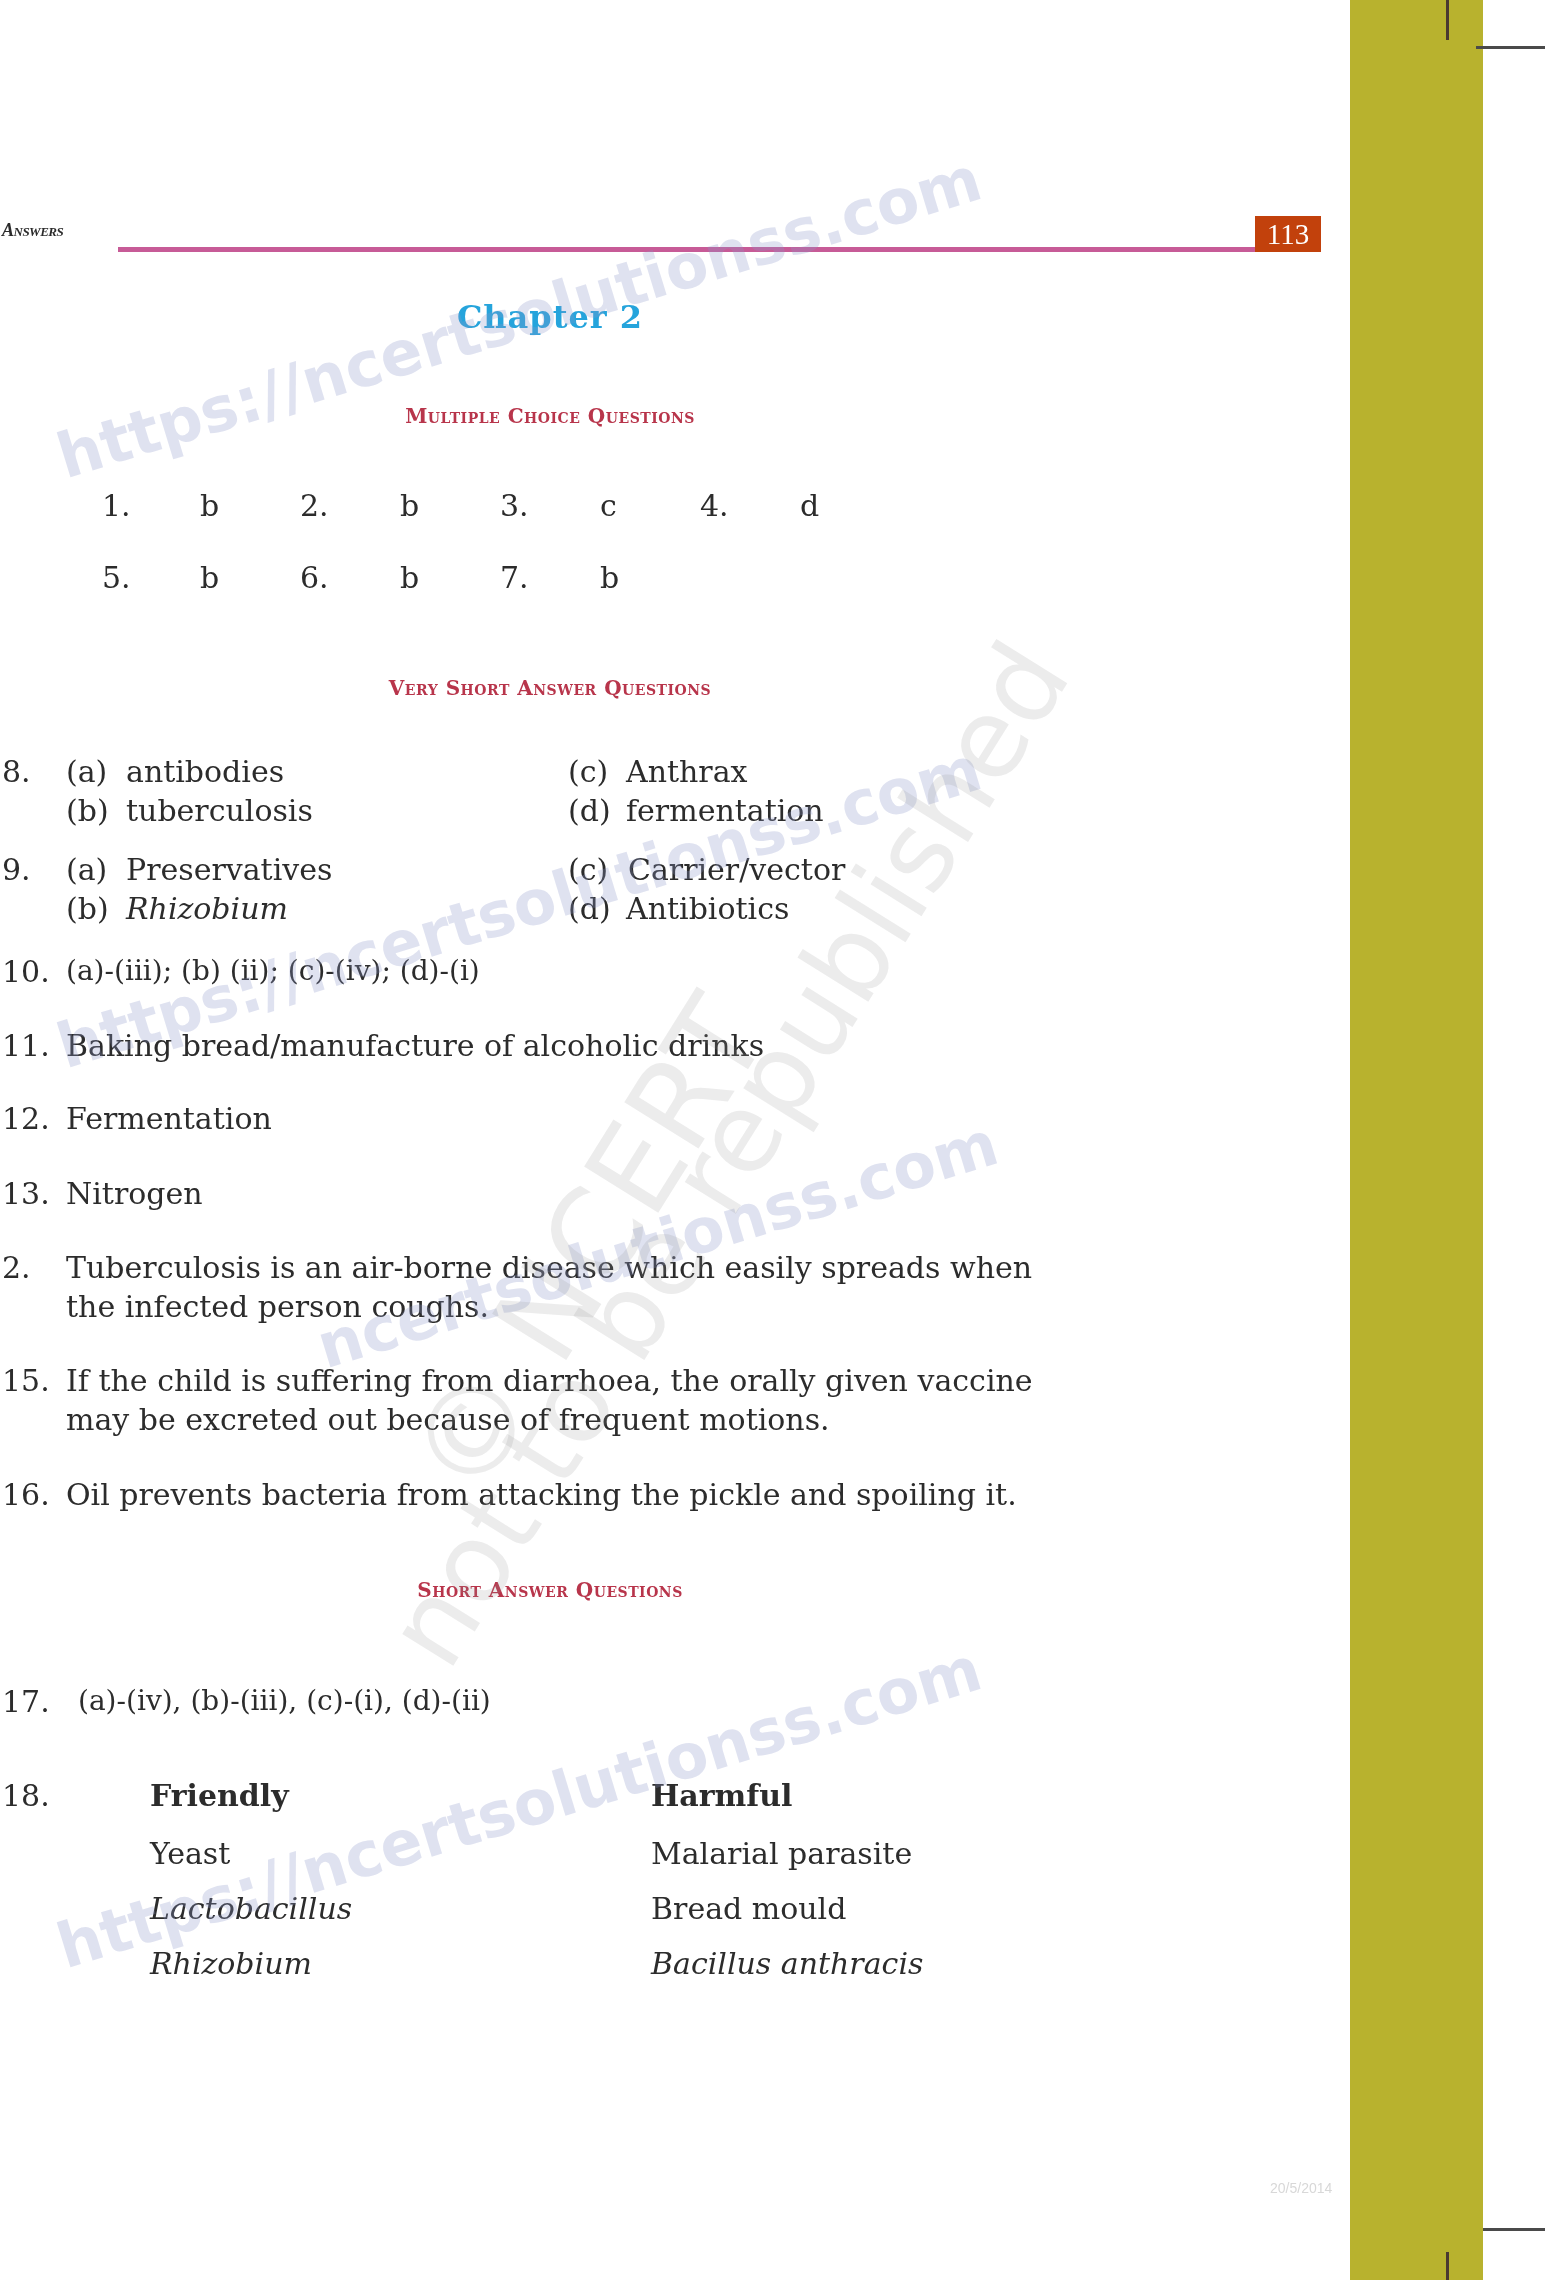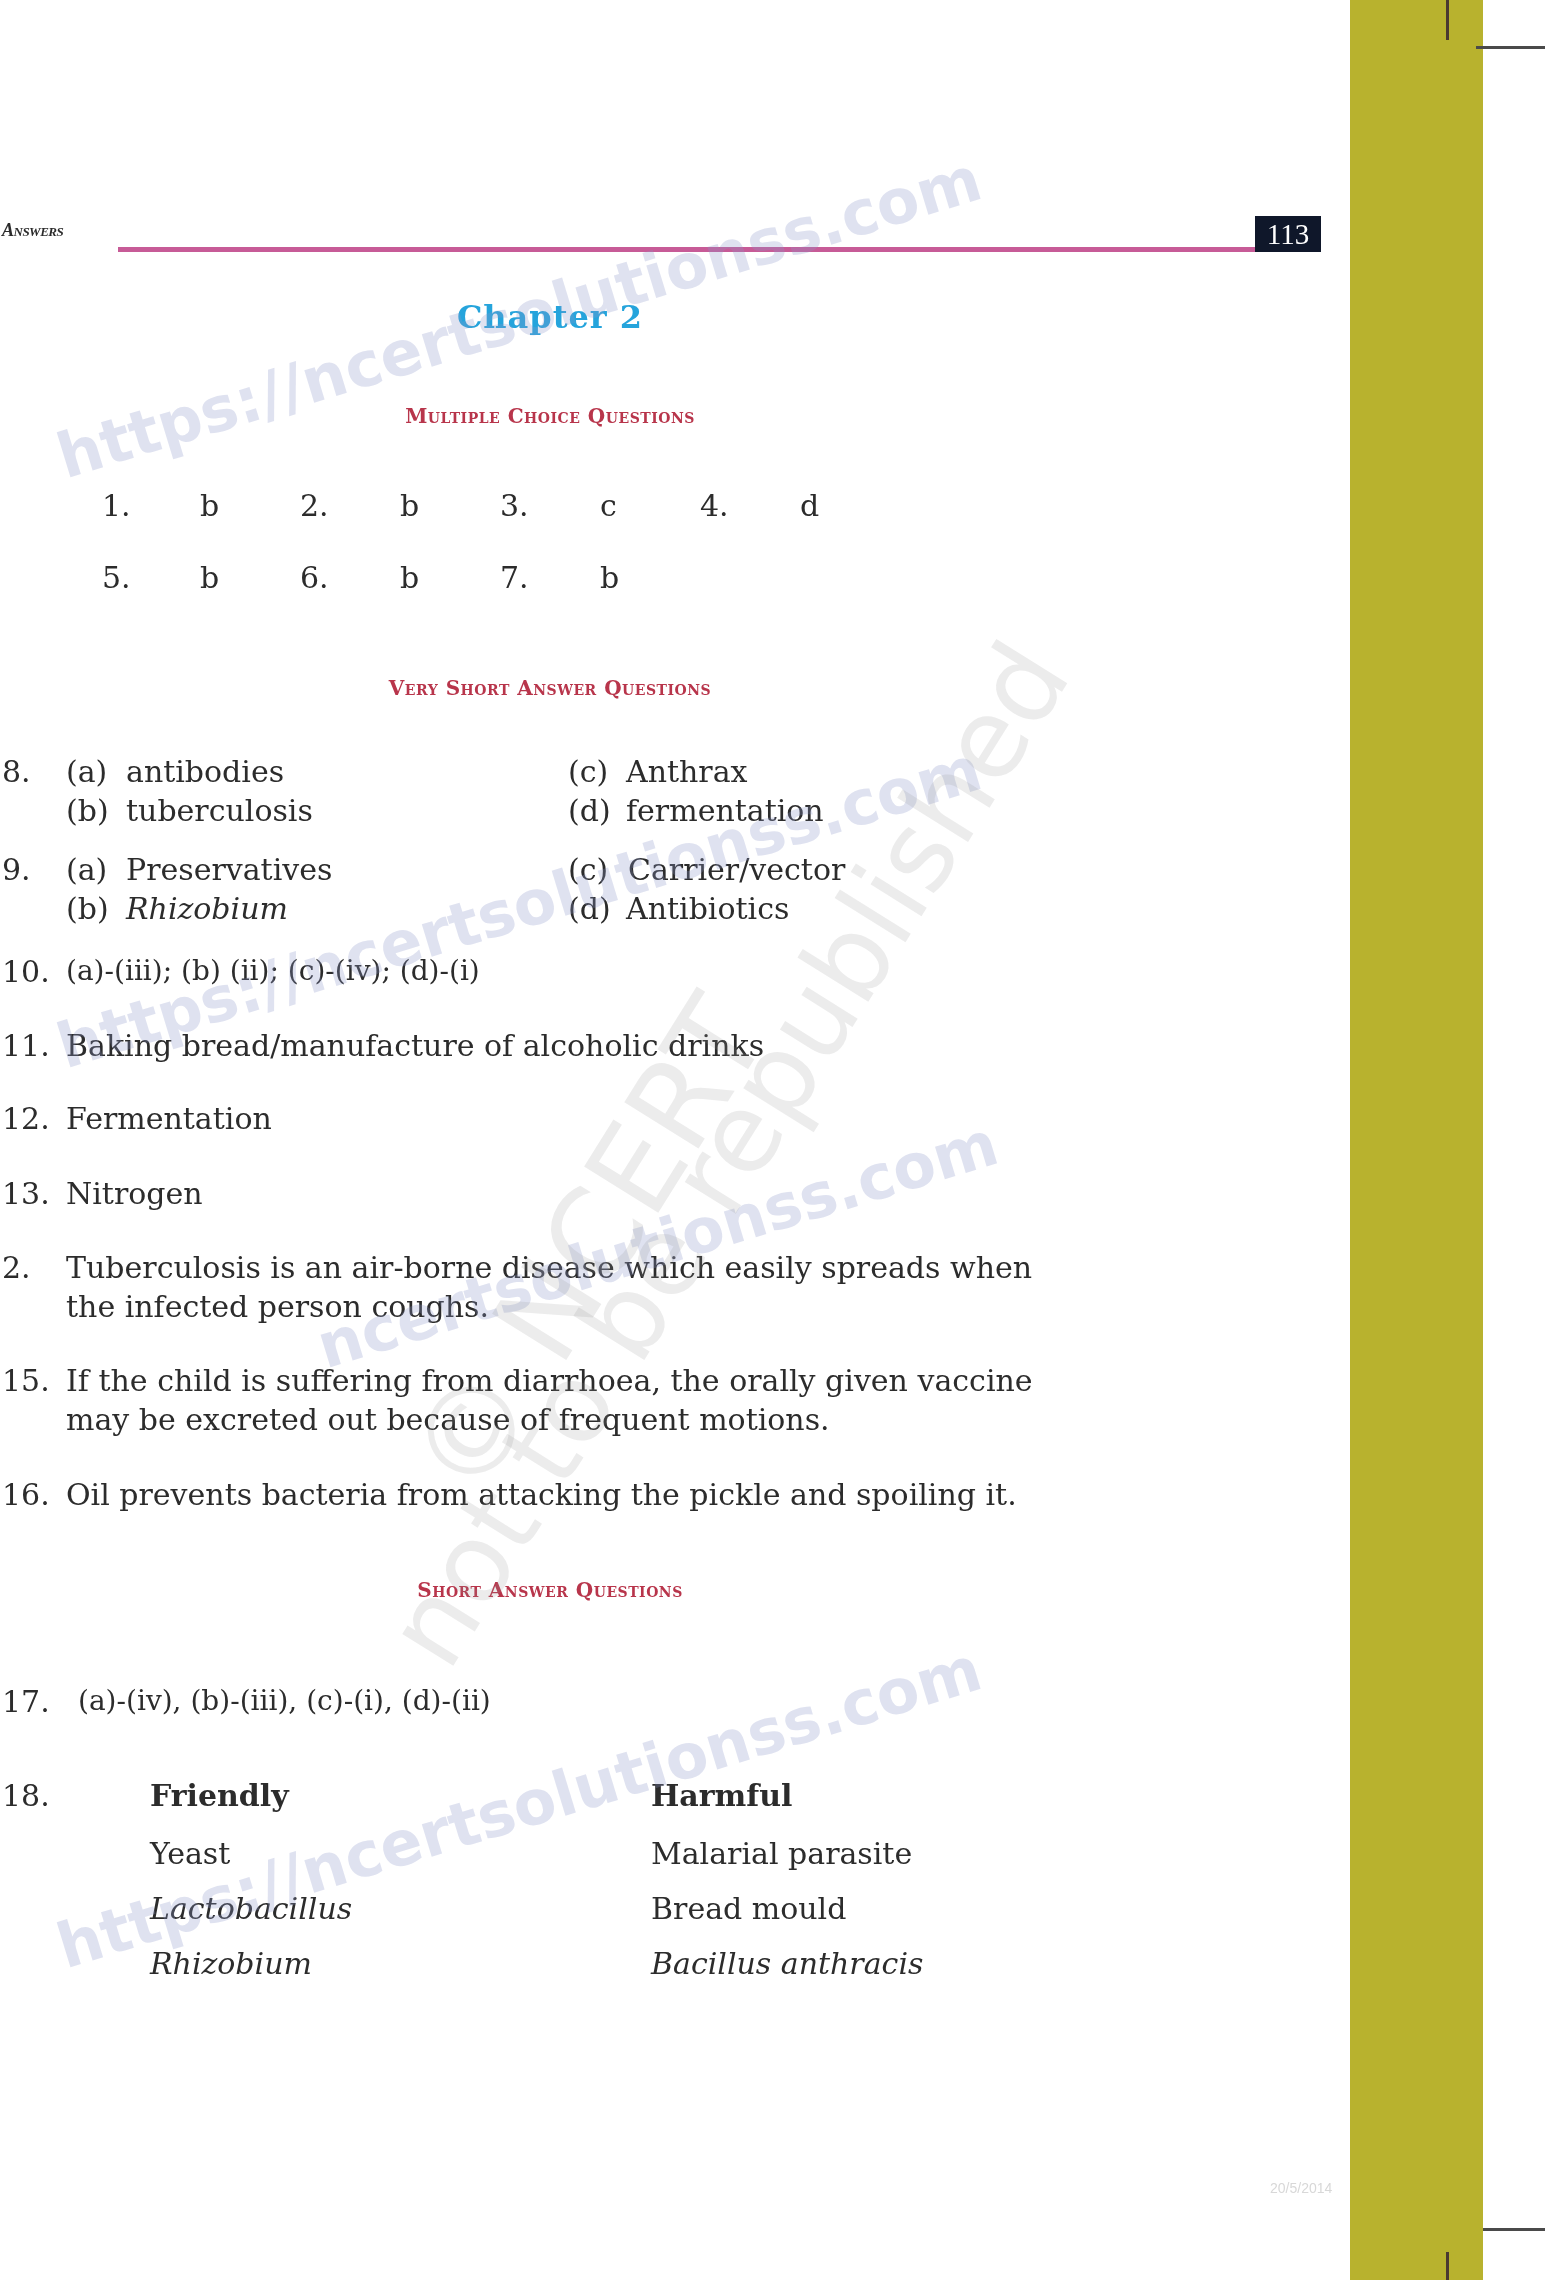--- a/index.html
+++ b/index.html
@@ -14,21 +14,21 @@
   .crop-v { width: 3px; background: #4a3a30; }
   .crop-h { height: 3px; background: #4a4a4a; }
 
   
   .hdr-label {
     left: 2px; top: 220px; font-family: "Liberation Serif", serif; font-style: italic;
     font-weight: bold; font-size: 18px; color: #2b2b2b; font-variant: small-caps; letter-spacing: -0.5px;
   }
   .hdr-rule { left: 118px; top: 247px; width: 1172px; height: 5px; background: #c75b97; }
   .page-no {
-    left: 1255px; top: 216px; width: 66px; height: 36px; background: #0f172a;
+    left: 1255px; top: 216px; width: 66px; height: 36px; background: #c2410c;
     color: #fff; font-family: "Liberation Serif", serif; font-size: 29px; line-height: 36px; text-align: center;
   }
 
   .chapter {
     left: 0; width: 1100px; top: 298px; text-align: center;
     font-family: "DejaVu Serif", serif; font-weight: bold; font-size: 32px; color: #25a4dc;
     letter-spacing: 1px;
   }
   .sec-title {
     left: 0; width: 1100px; text-align: center;

